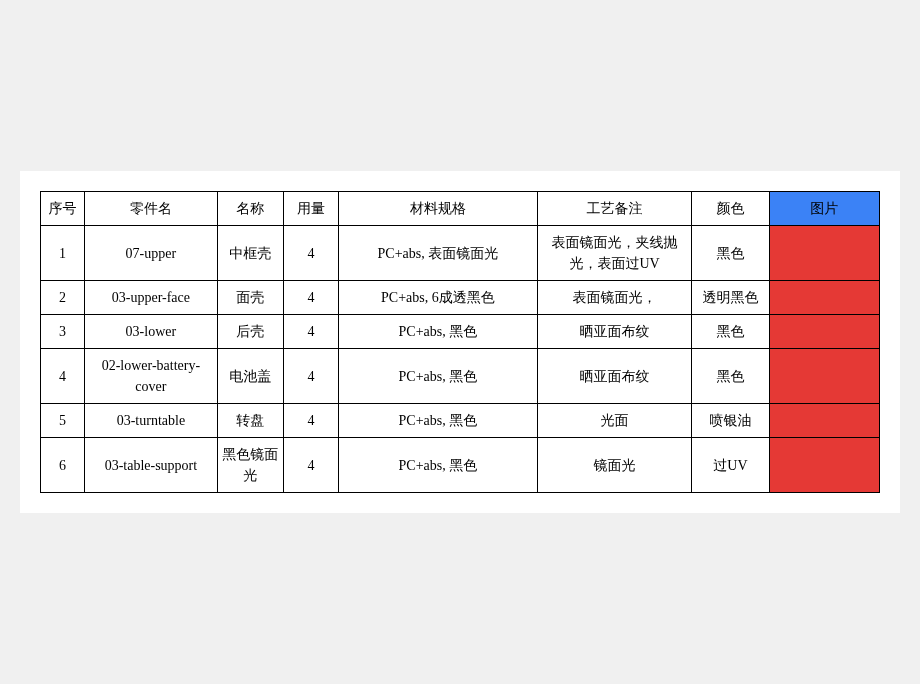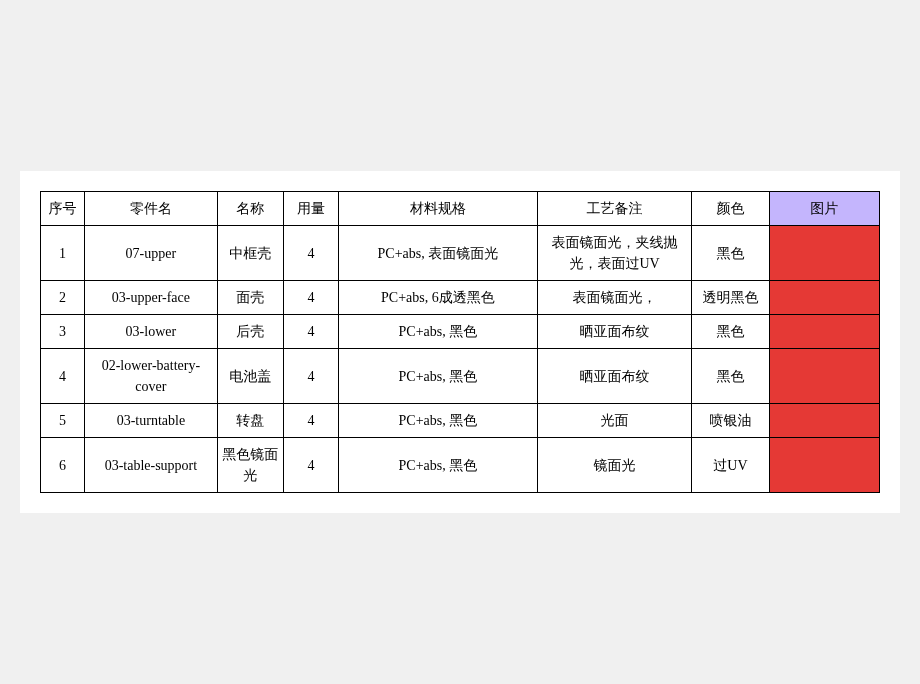--- a/index.html
+++ b/index.html
@@ -41,21 +41,21 @@
       background: #fff;
       font-weight: normal;
     }
     .col-seq { width: 40px; }
     .col-part { width: 120px; }
     .col-name { width: 60px; }
     .col-qty { width: 50px; }
     .col-spec { width: 180px; text-align: center; }
     .col-process { width: 140px; }
     .col-color { width: 70px; }
-    .col-image { width: 100px; background: #c4b5fd; }
+    .col-image { width: 100px; background: #3b82f6; }
     .image-cell { background: #e53935; min-height: 60px; }
     tr td.image-cell {
       background: #e53935;
     }
   </style>
 </head>
 <body>
 
 <div class="page-wrapper">
   <table>

